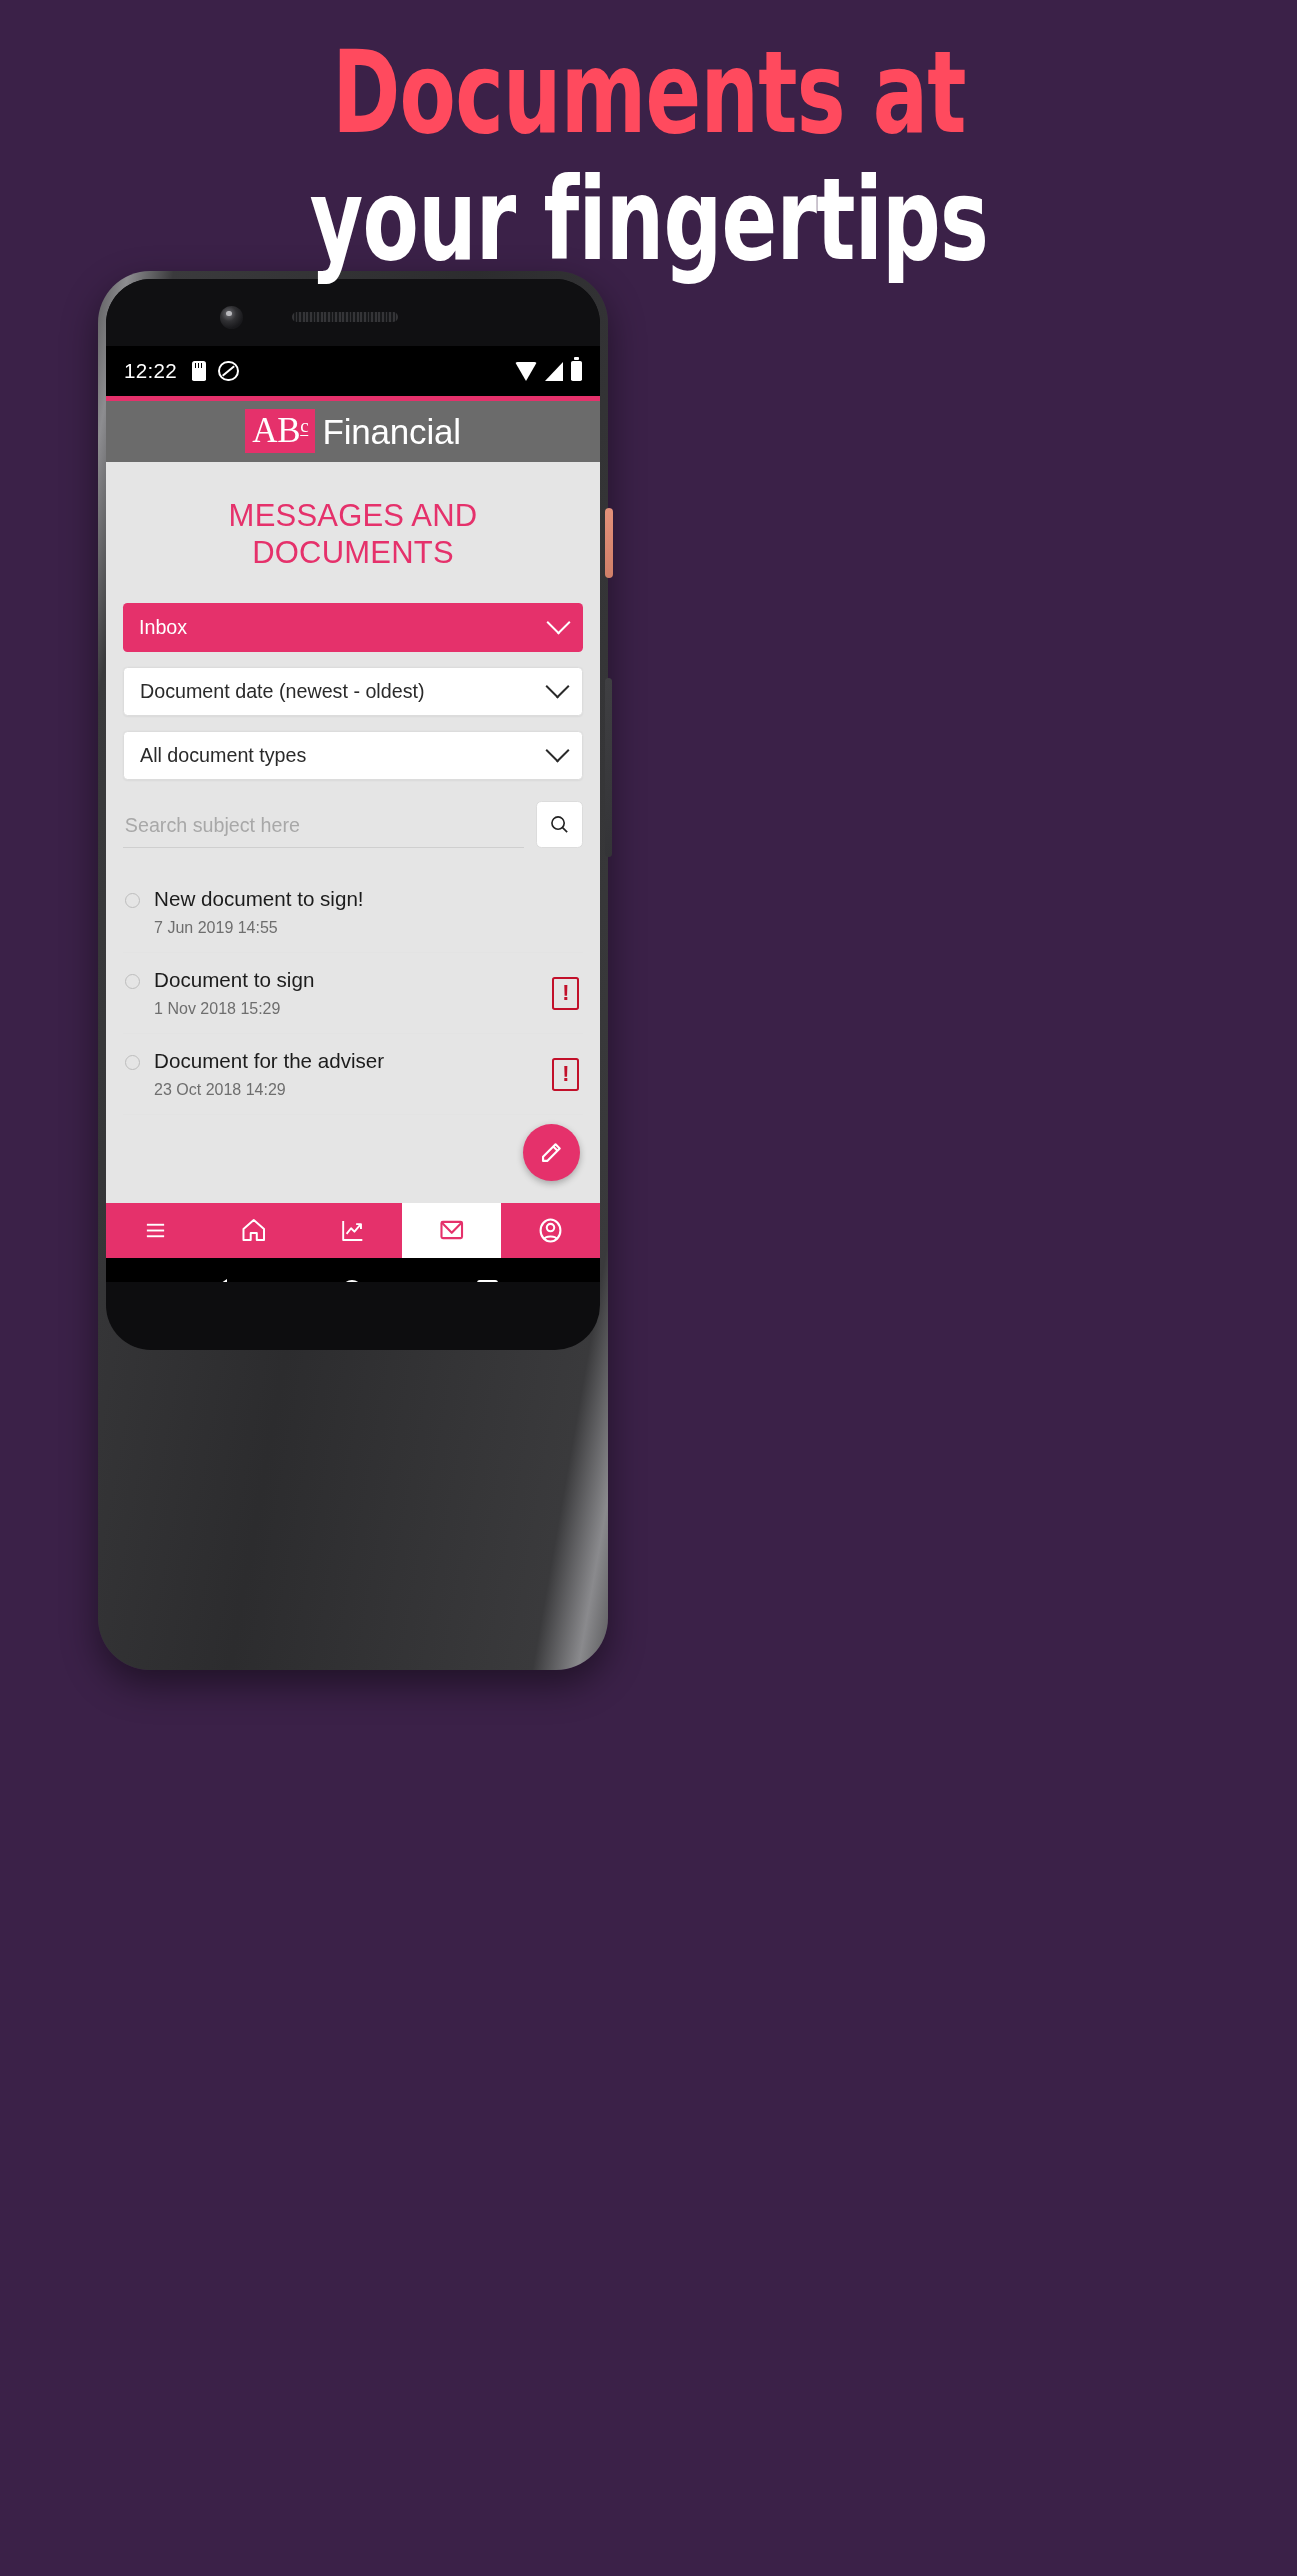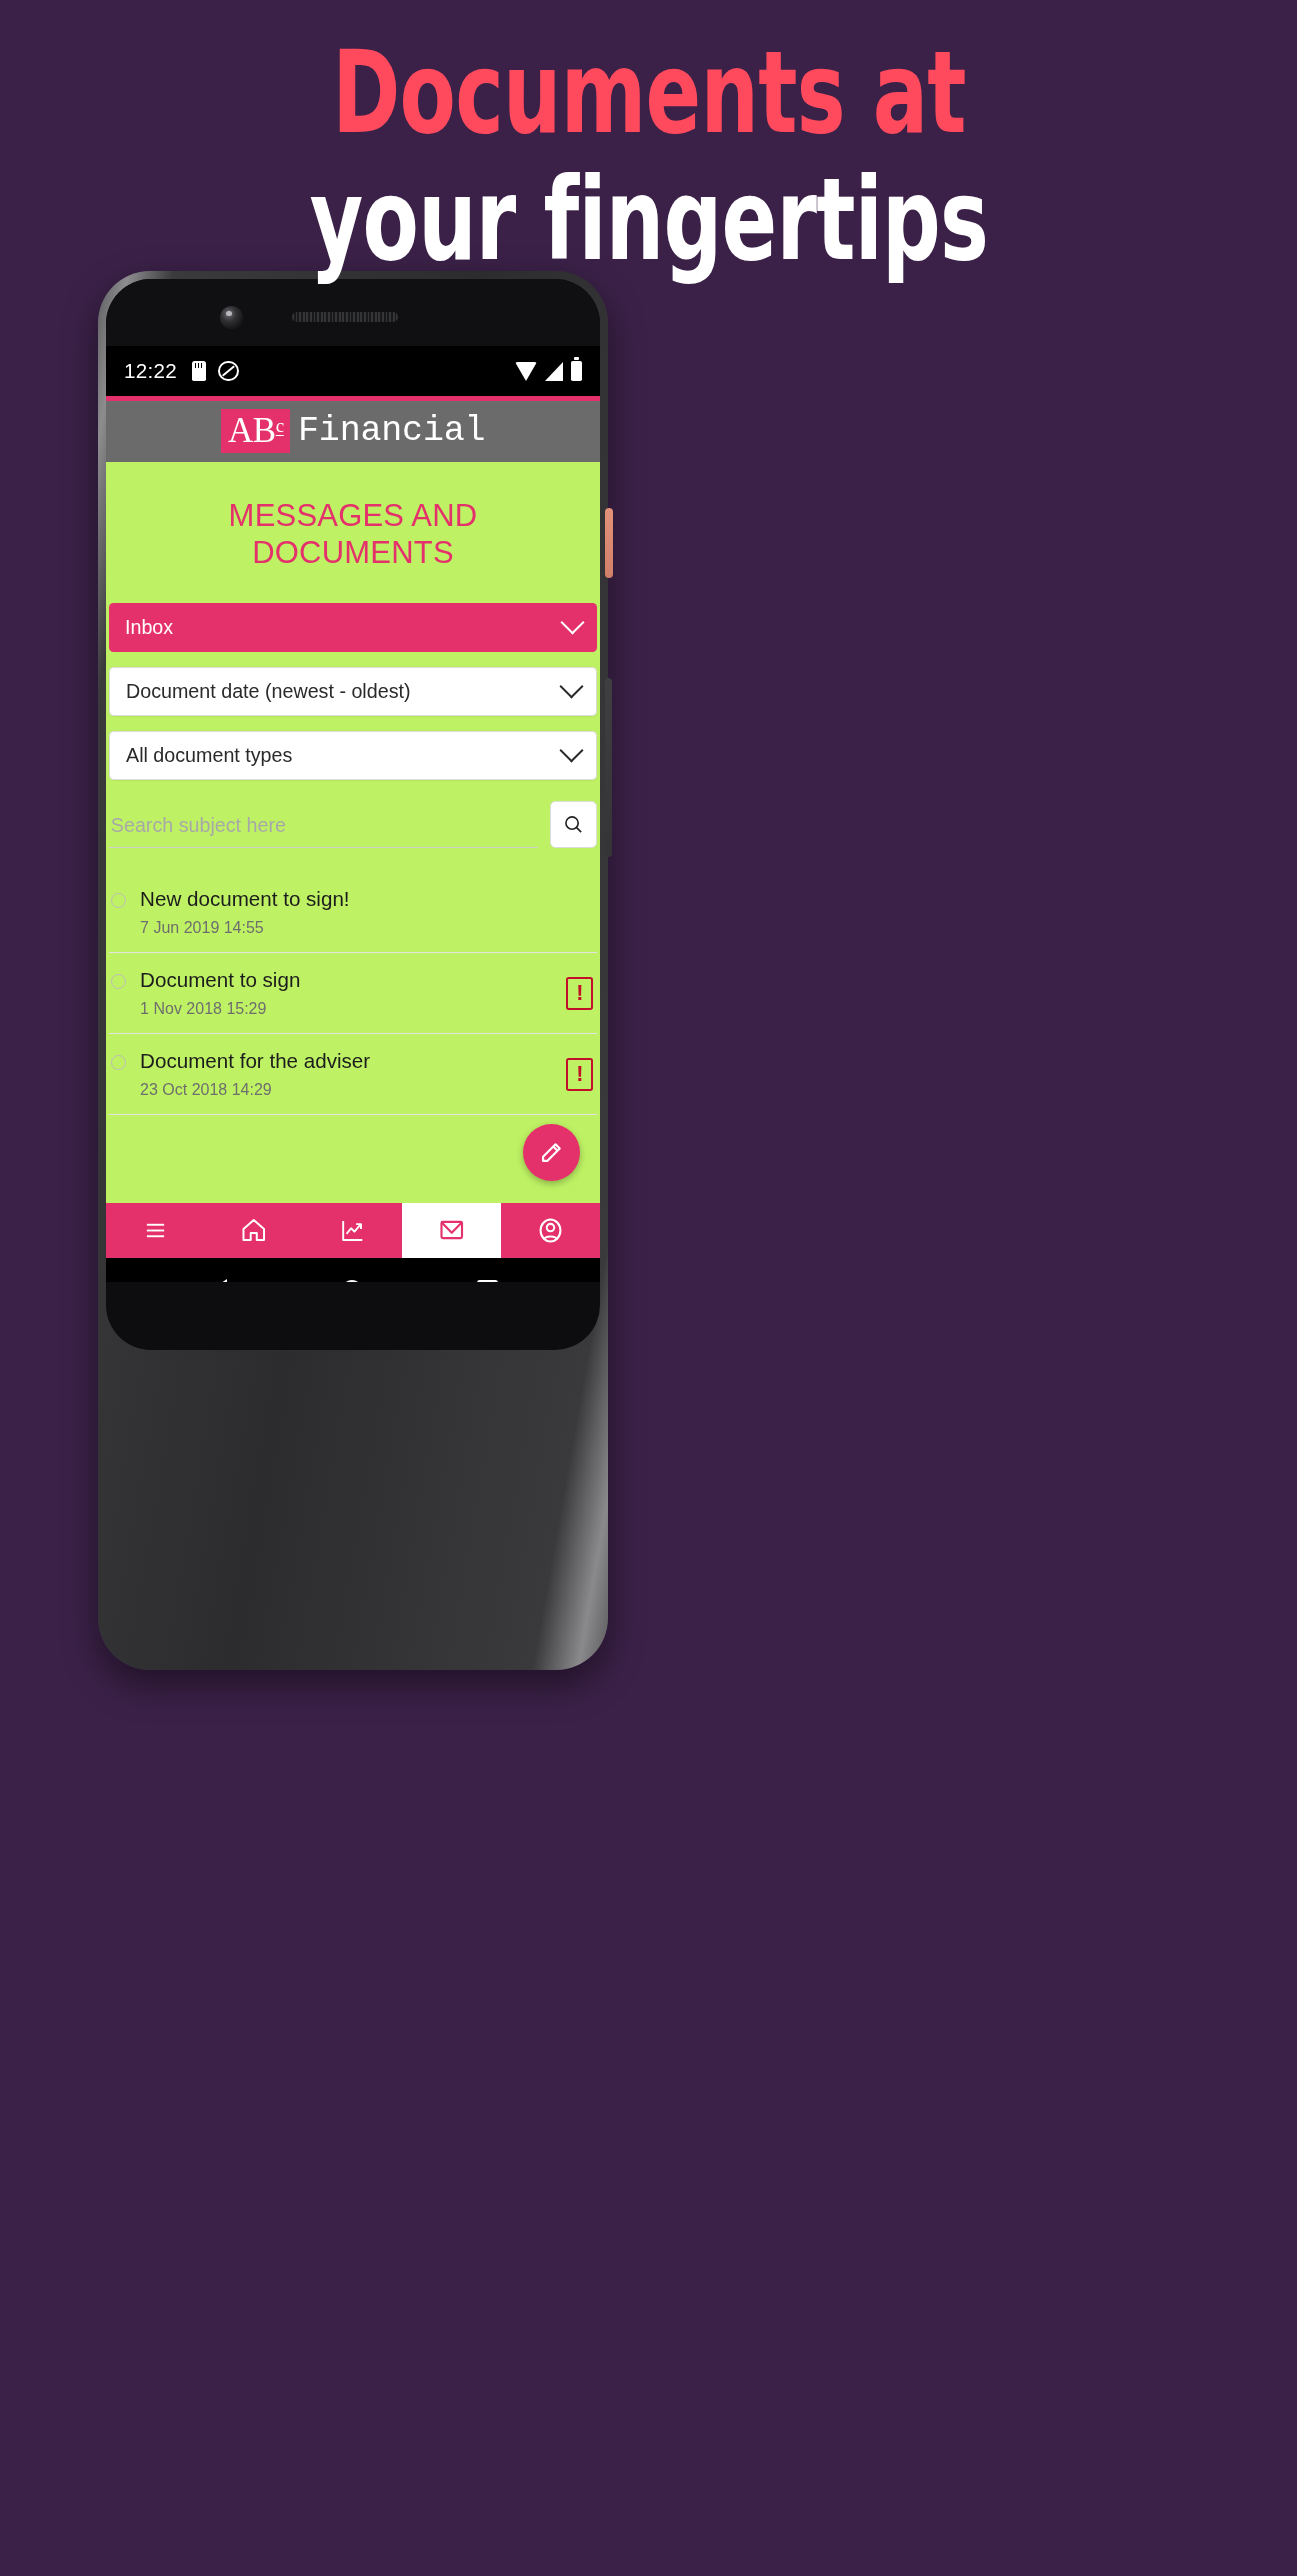--- a/index.html
+++ b/index.html
@@ -217,33 +217,33 @@
     position: relative;
   }
   .logo-abc sup {
     font-size: 19px;
     vertical-align: 9.8px;
     text-decoration: underline;
     text-underline-offset: 2.7px;
   }
   .logo-financial {
     color: #ffffff;
-    font-family: Liberation Mono, monospace;
+    font-family: Liberation Sans, sans-serif;
     font-size: 35px;
     line-height: 1;
     margin-left: 8px;
     letter-spacing: -0.2px;
   }
 
   
   .page {
-    background: #bef264;
+    background: #e5e5e5;
     height: 741px;
     position: relative;
-    padding: 0 3px;
+    padding: 0 17px;
   }
   .page-title {
     color: #E5316B;
     text-align: center;
     font-size: 31px;
     line-height: 1.22;
     font-weight: 400;
     padding: 35px 27px 0 27px;
     letter-spacing: 0.2px;
   }

